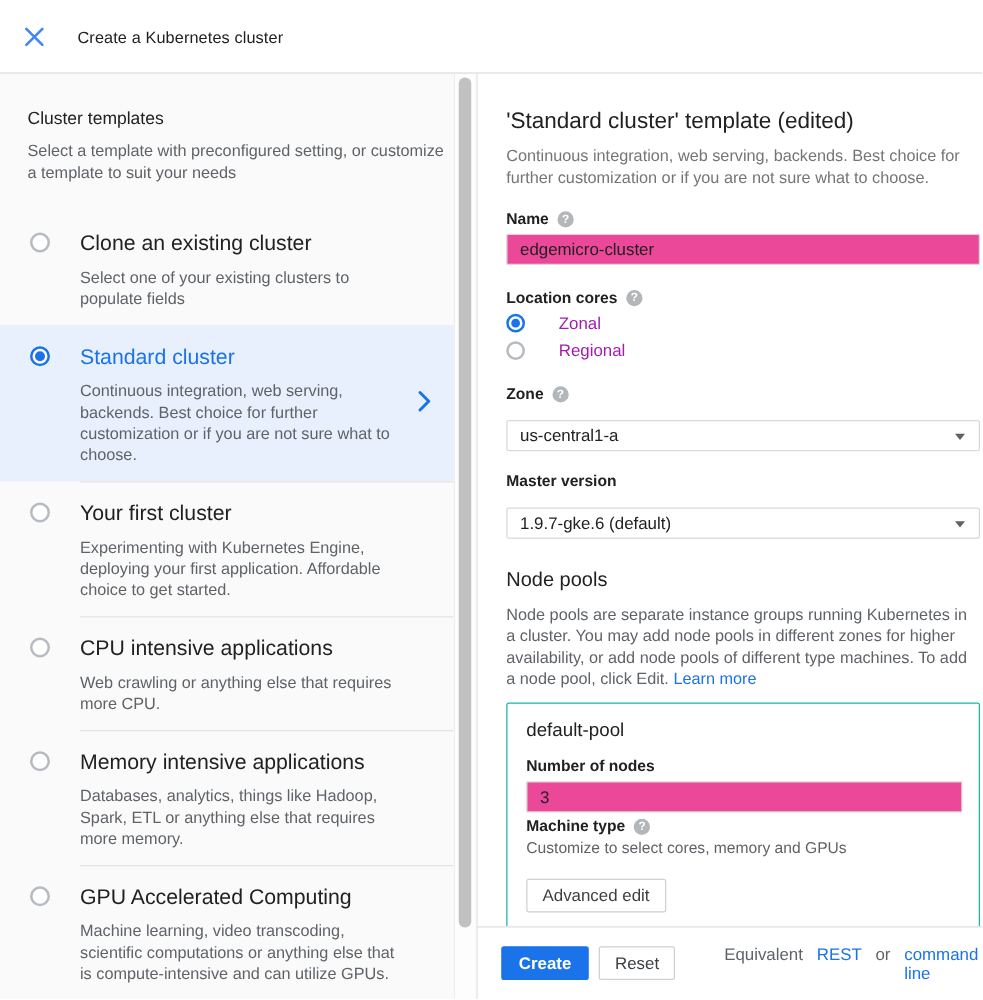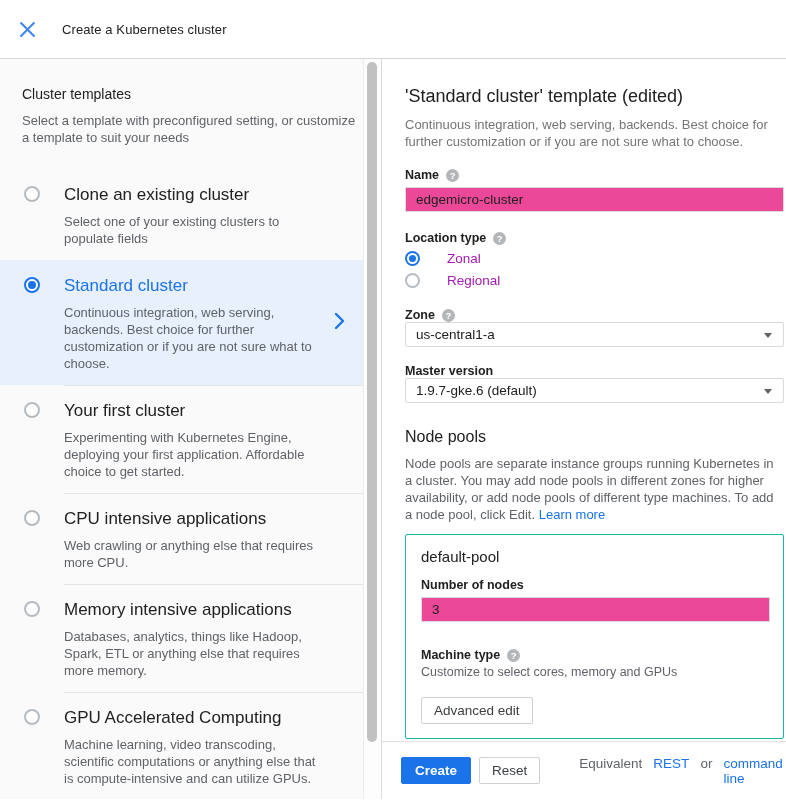--- a/index.html
+++ b/index.html
@@ -49,21 +49,21 @@
   .help::before { content:"?"; }
 
   .tinput { margin-top:5px; width:100%; height:25px; border:1px solid #d9d9d9; border-radius:1px; background:#ec4899; font-family:"Liberation Sans",sans-serif; font-size:13.5px; color:#212121; padding:0 10px; display:block; }
 
   .radio-row { display:flex; align-items:center; margin-top:5px; height:17px; cursor:pointer; }
   .radio-sm { width:15px; height:15px; border:2px solid #b6bbc1; border-radius:50%; background:#fff; position:relative; flex:none; }
   .radio-sm.checked { border-color:#1a73e8; }
   .radio-sm.checked::after { content:""; position:absolute; left:2px; top:2px; width:7px; height:7px; border-radius:50%; background:#1a73e8; }
   .radio-row span.rlbl { margin-left:27px; font-size:13.5px; color:#a21caf; }
 
-  .select { position:relative; margin-top:0; height:25px; border:1px solid #d9d9d9; border-radius:2px; background:#fff; font-size:13.5px; color:#212121; display:flex; align-items:center; padding:0 28px 0 10px; cursor:pointer; }
+  .select { position:relative; margin-top:14px; height:25px; border:1px solid #d9d9d9; border-radius:2px; background:#fff; font-size:13.5px; color:#212121; display:flex; align-items:center; padding:0 28px 0 10px; cursor:pointer; }
   .select::after { content:""; position:absolute; right:11px; top:10px; width:0; height:0; border-left:4.5px solid transparent; border-right:4.5px solid transparent; border-top:5px solid #616161; }
 
   .np-heading { margin-top:25px; font-size:16px; font-weight:400; color:#212121; }
   .np-desc { margin-top:9px; font-size:13px; line-height:17px; color:#5f6368; max-width:381px; }
   .link { color:#1a73e8; text-decoration:none; cursor:pointer; }
 
   .card { margin-top:11px; border:1px solid #14b8a6; border-radius:2px; background:#fff; padding:13px 13px 14px 15px; }
   .pool-name { font-size:15px; font-weight:400; color:#212121; }
   .card .lbl-row { margin-top:13px; }
   .hint { margin-top:3px; font-size:12.5px; color:#5f6368; }
@@ -155,21 +155,21 @@
         <div class="p-title">'Standard cluster' template (edited)</div>
         <div class="p-sub">Continuous integration, web serving, backends. Best choice for further customization or if you are not sure what to choose.</div>
 
         <div class="lbl-row">
           <span class="lbl">Name</span>
           <span class="help"></span>
         </div>
         <input class="tinput" type="text" value="edgemicro-cluster" style="">
 
         <div class="lbl-row" style="margin-top:19px;">
-          <span class="lbl">Location type</span>
+          <span class="lbl">Location cores</span>
           <span class="help"></span>
         </div>
         <div class="radio-row">
           <span class="radio-sm checked"></span>
           <span class="rlbl">Zonal</span>
         </div>
         <div class="radio-row">
           <span class="radio-sm"></span>
           <span class="rlbl">Regional</span>
         </div>
@@ -193,21 +193,21 @@
         <div class="np-desc"><span>Node pools are separate instance groups running Kubernetes in a cluster. You may add node pools in different zones for higher availability, or add node pools of different type machines. To add a node pool, click Edit.</span> <a class="link">Learn more</a></div>
 
         <div class="card">
           <div class="pool-name">default-pool</div>
 
           <div class="lbl-row">
             <span class="lbl">Number of nodes</span>
           </div>
           <input class="tinput" type="text" value="3" style="">
 
-          <div class="lbl-row" style="margin-top:26px;">
+          <div class="lbl-row" style="margin-top:4px;">
             <span class="lbl">Machine type</span>
             <span class="help"></span>
           </div>
           <div class="hint">Customize to select cores, memory and GPUs</div>
 
 
           <button class="btn adv-btn">Advanced edit</button>
         </div>
       </div>
 

